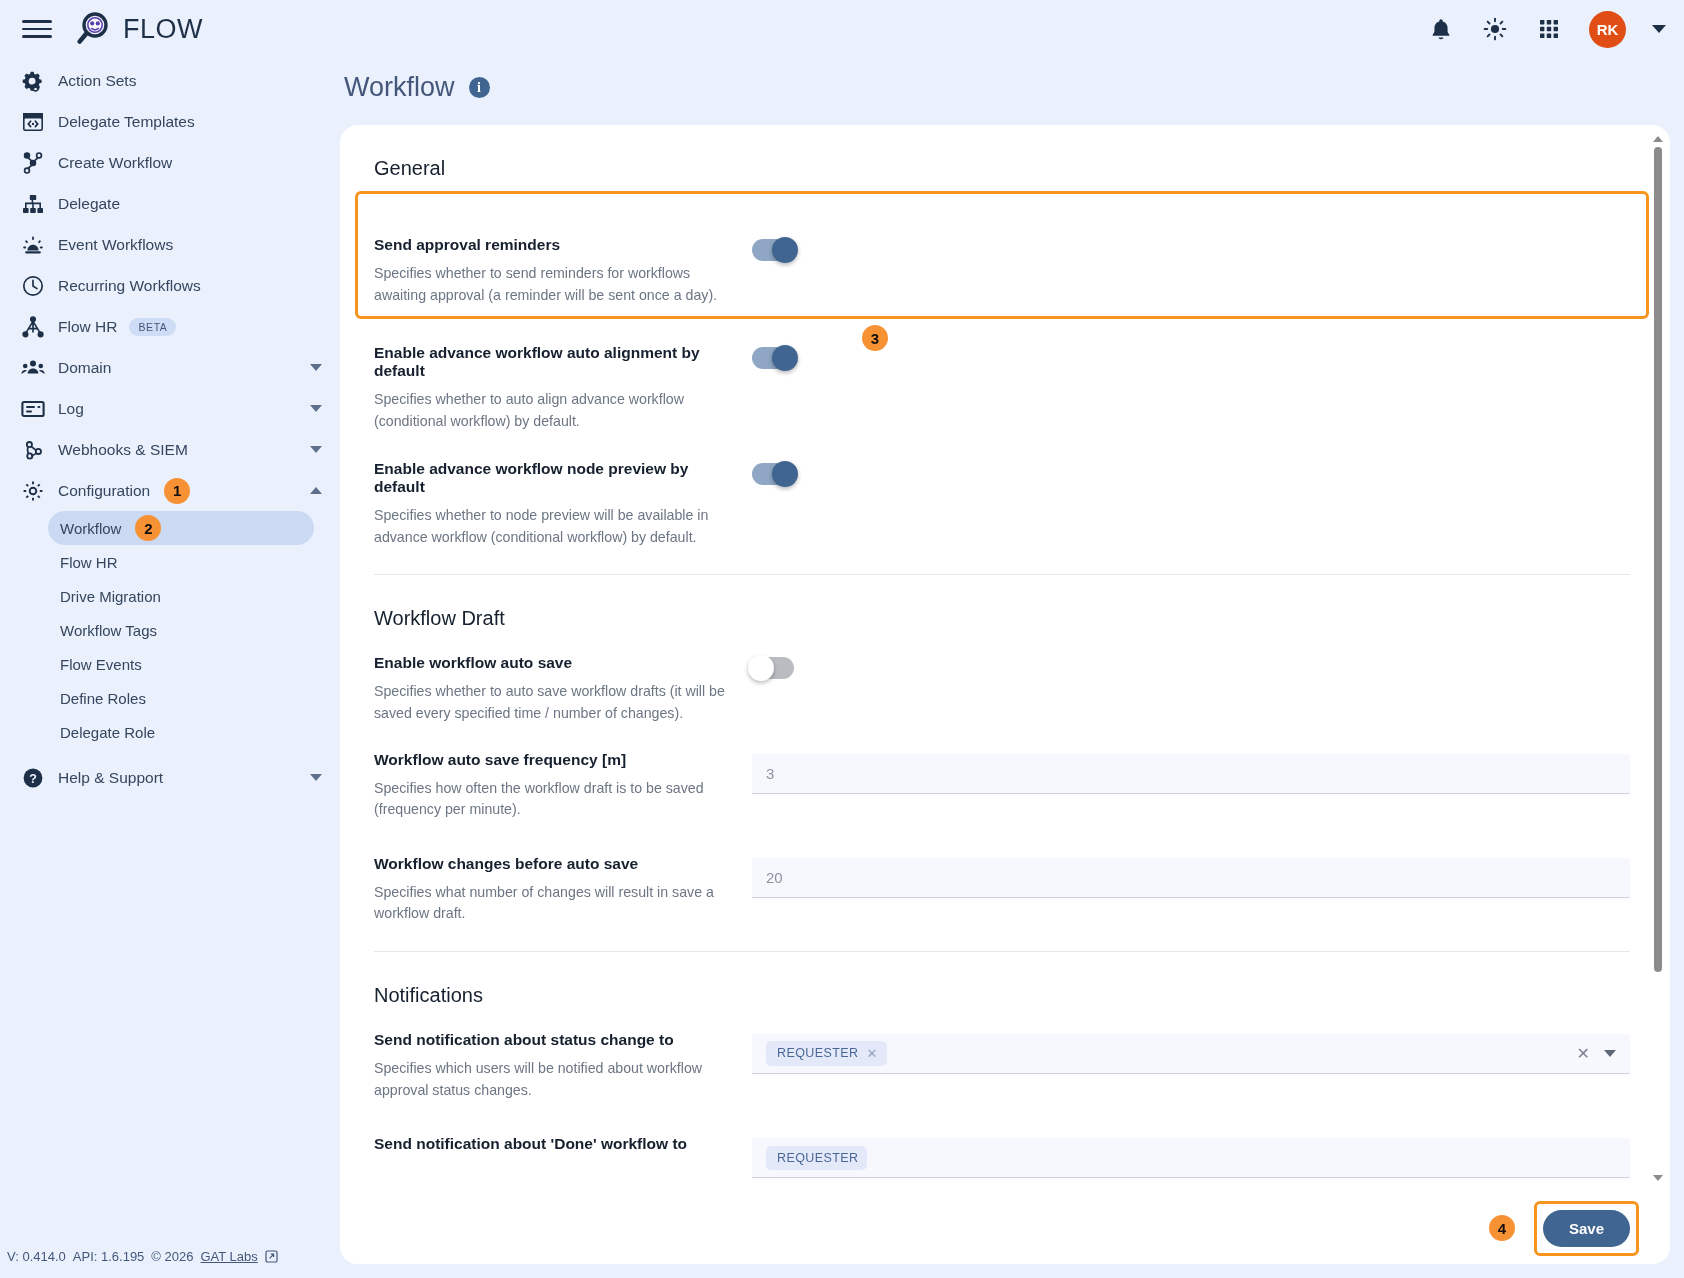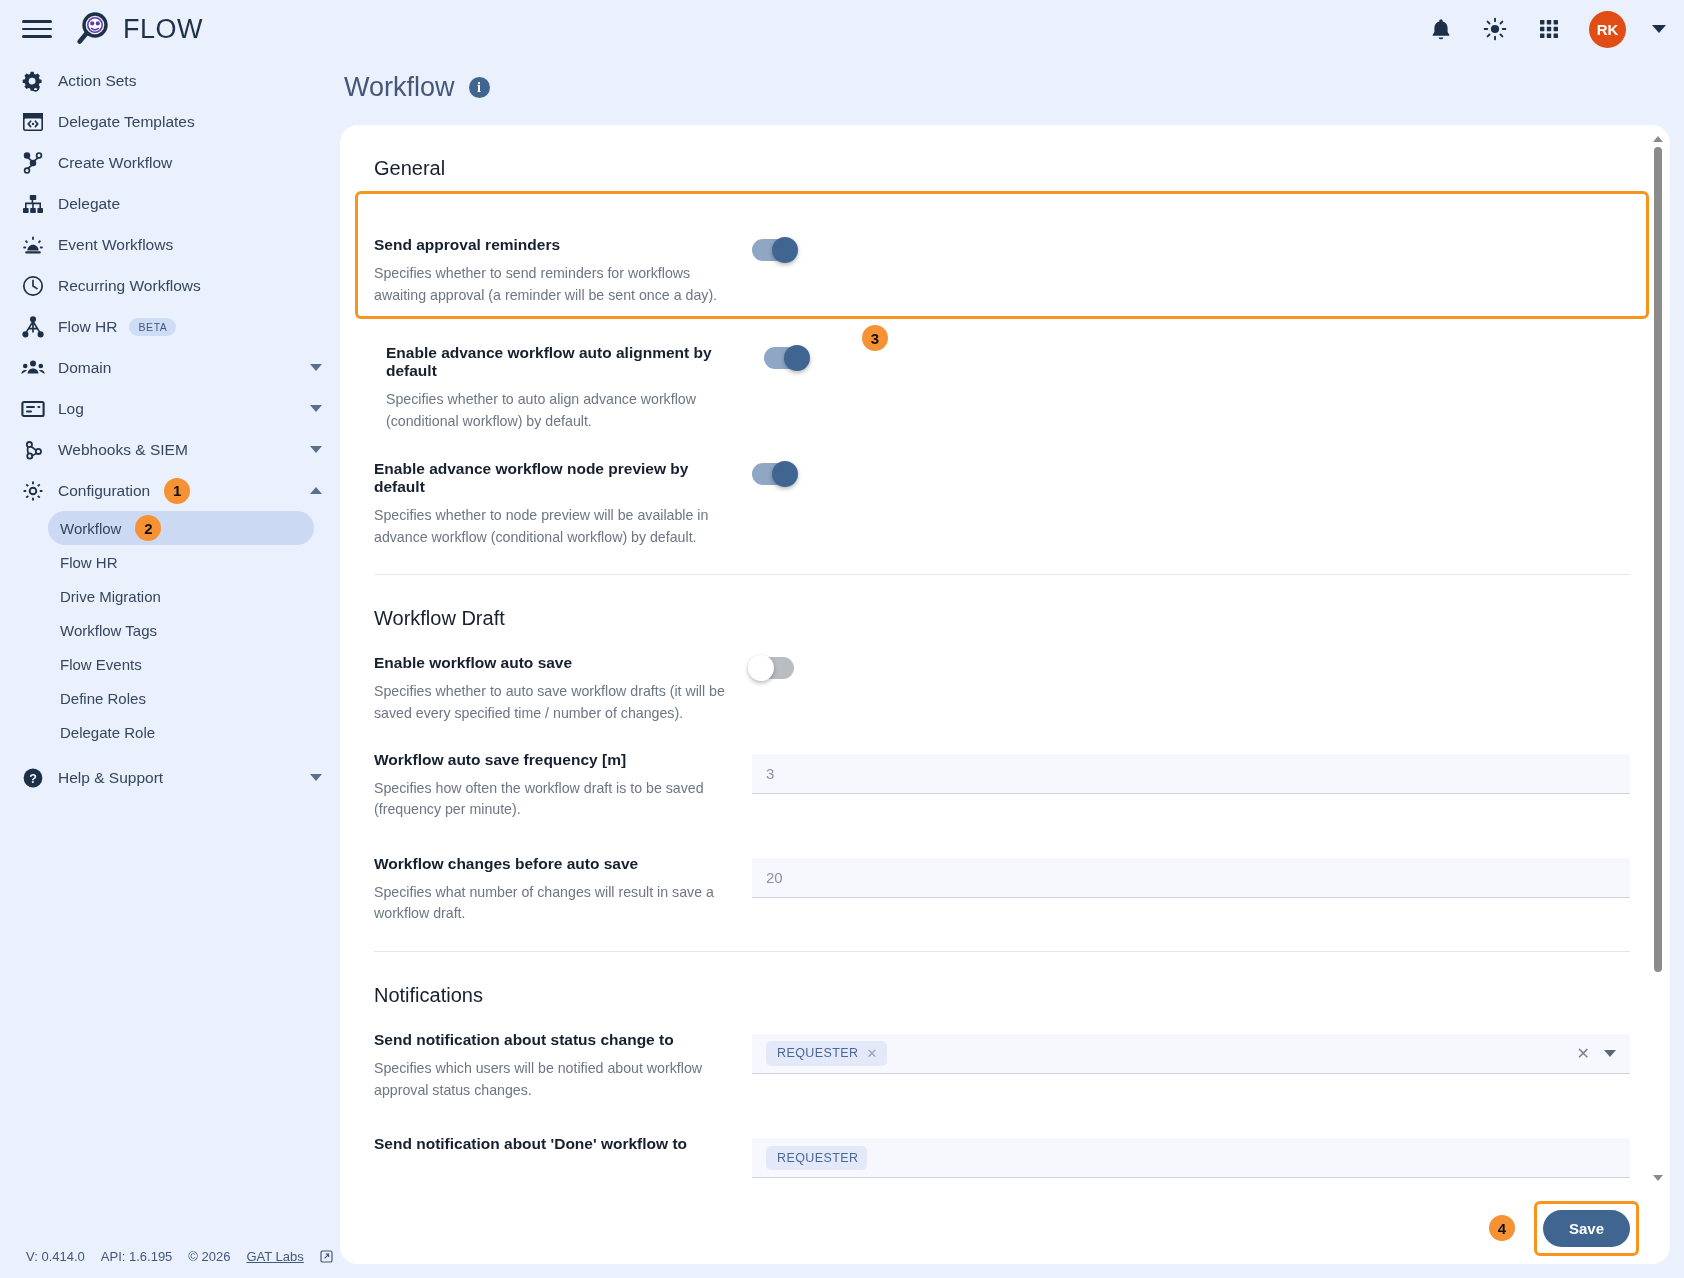--- a/index.html
+++ b/index.html
@@ -63,22 +63,22 @@
   }
   .sub-item.active { background:#ccd9f2; }
   .step-badge {
     width: 26px; height:26px; border-radius:50%;
     background:#f79234; color:#12100c; font-size:15px; font-weight:bold;
     display:flex;align-items:center;justify-content:center;
   }
   .step-inline { margin-left: 14px; }
 
   .footer-ver {
-    position:absolute; left: 26px; bottom: 14px;
-    font-size: 13px; color:#44577a; display:flex; align-items:center; gap:16px;
+    position:absolute; left: 7px; bottom: 14px;
+    font-size: 13px; color:#44577a; display:flex; align-items:center; gap:7px;
     white-space:nowrap;
   }
   .footer-ver a { color:#44577a; }
   .ext-ico { display:inline-flex; }
 
   
   .main { flex:1 1 auto; min-width:0; display:flex; flex-direction:column; padding: 0 14px 0 0; }
   .page-head { display:flex; align-items:center; gap:14px; padding: 14px 0 22px 4px; }
   .page-title { font-size: 27px; color:#44577a; }
   .info-ico {
@@ -440,21 +440,21 @@
                 <div class="toggle on">
                     <span class="knob"></span>
                   </div>
               </div>
             </div>
           </div>
           <div style="position:absolute; left:522px; top:200px;">
             <span class="step-badge">3</span>
           </div>
 
-          <div class="row" style="margin-top:28px;margin-left:12px;">
+          <div class="row" style="margin-top:28px;">
             <div class="row-text">
               <div class="row-label">Enable advance workflow auto alignment by default</div>
               <div class="row-desc">Specifies whether to auto align advance workflow (conditional workflow) by default.</div>
             </div>
             <div class="row-ctrl">
               <div class="toggle on">
                   <span class="knob"></span>
                 </div>
             </div>
           </div>

